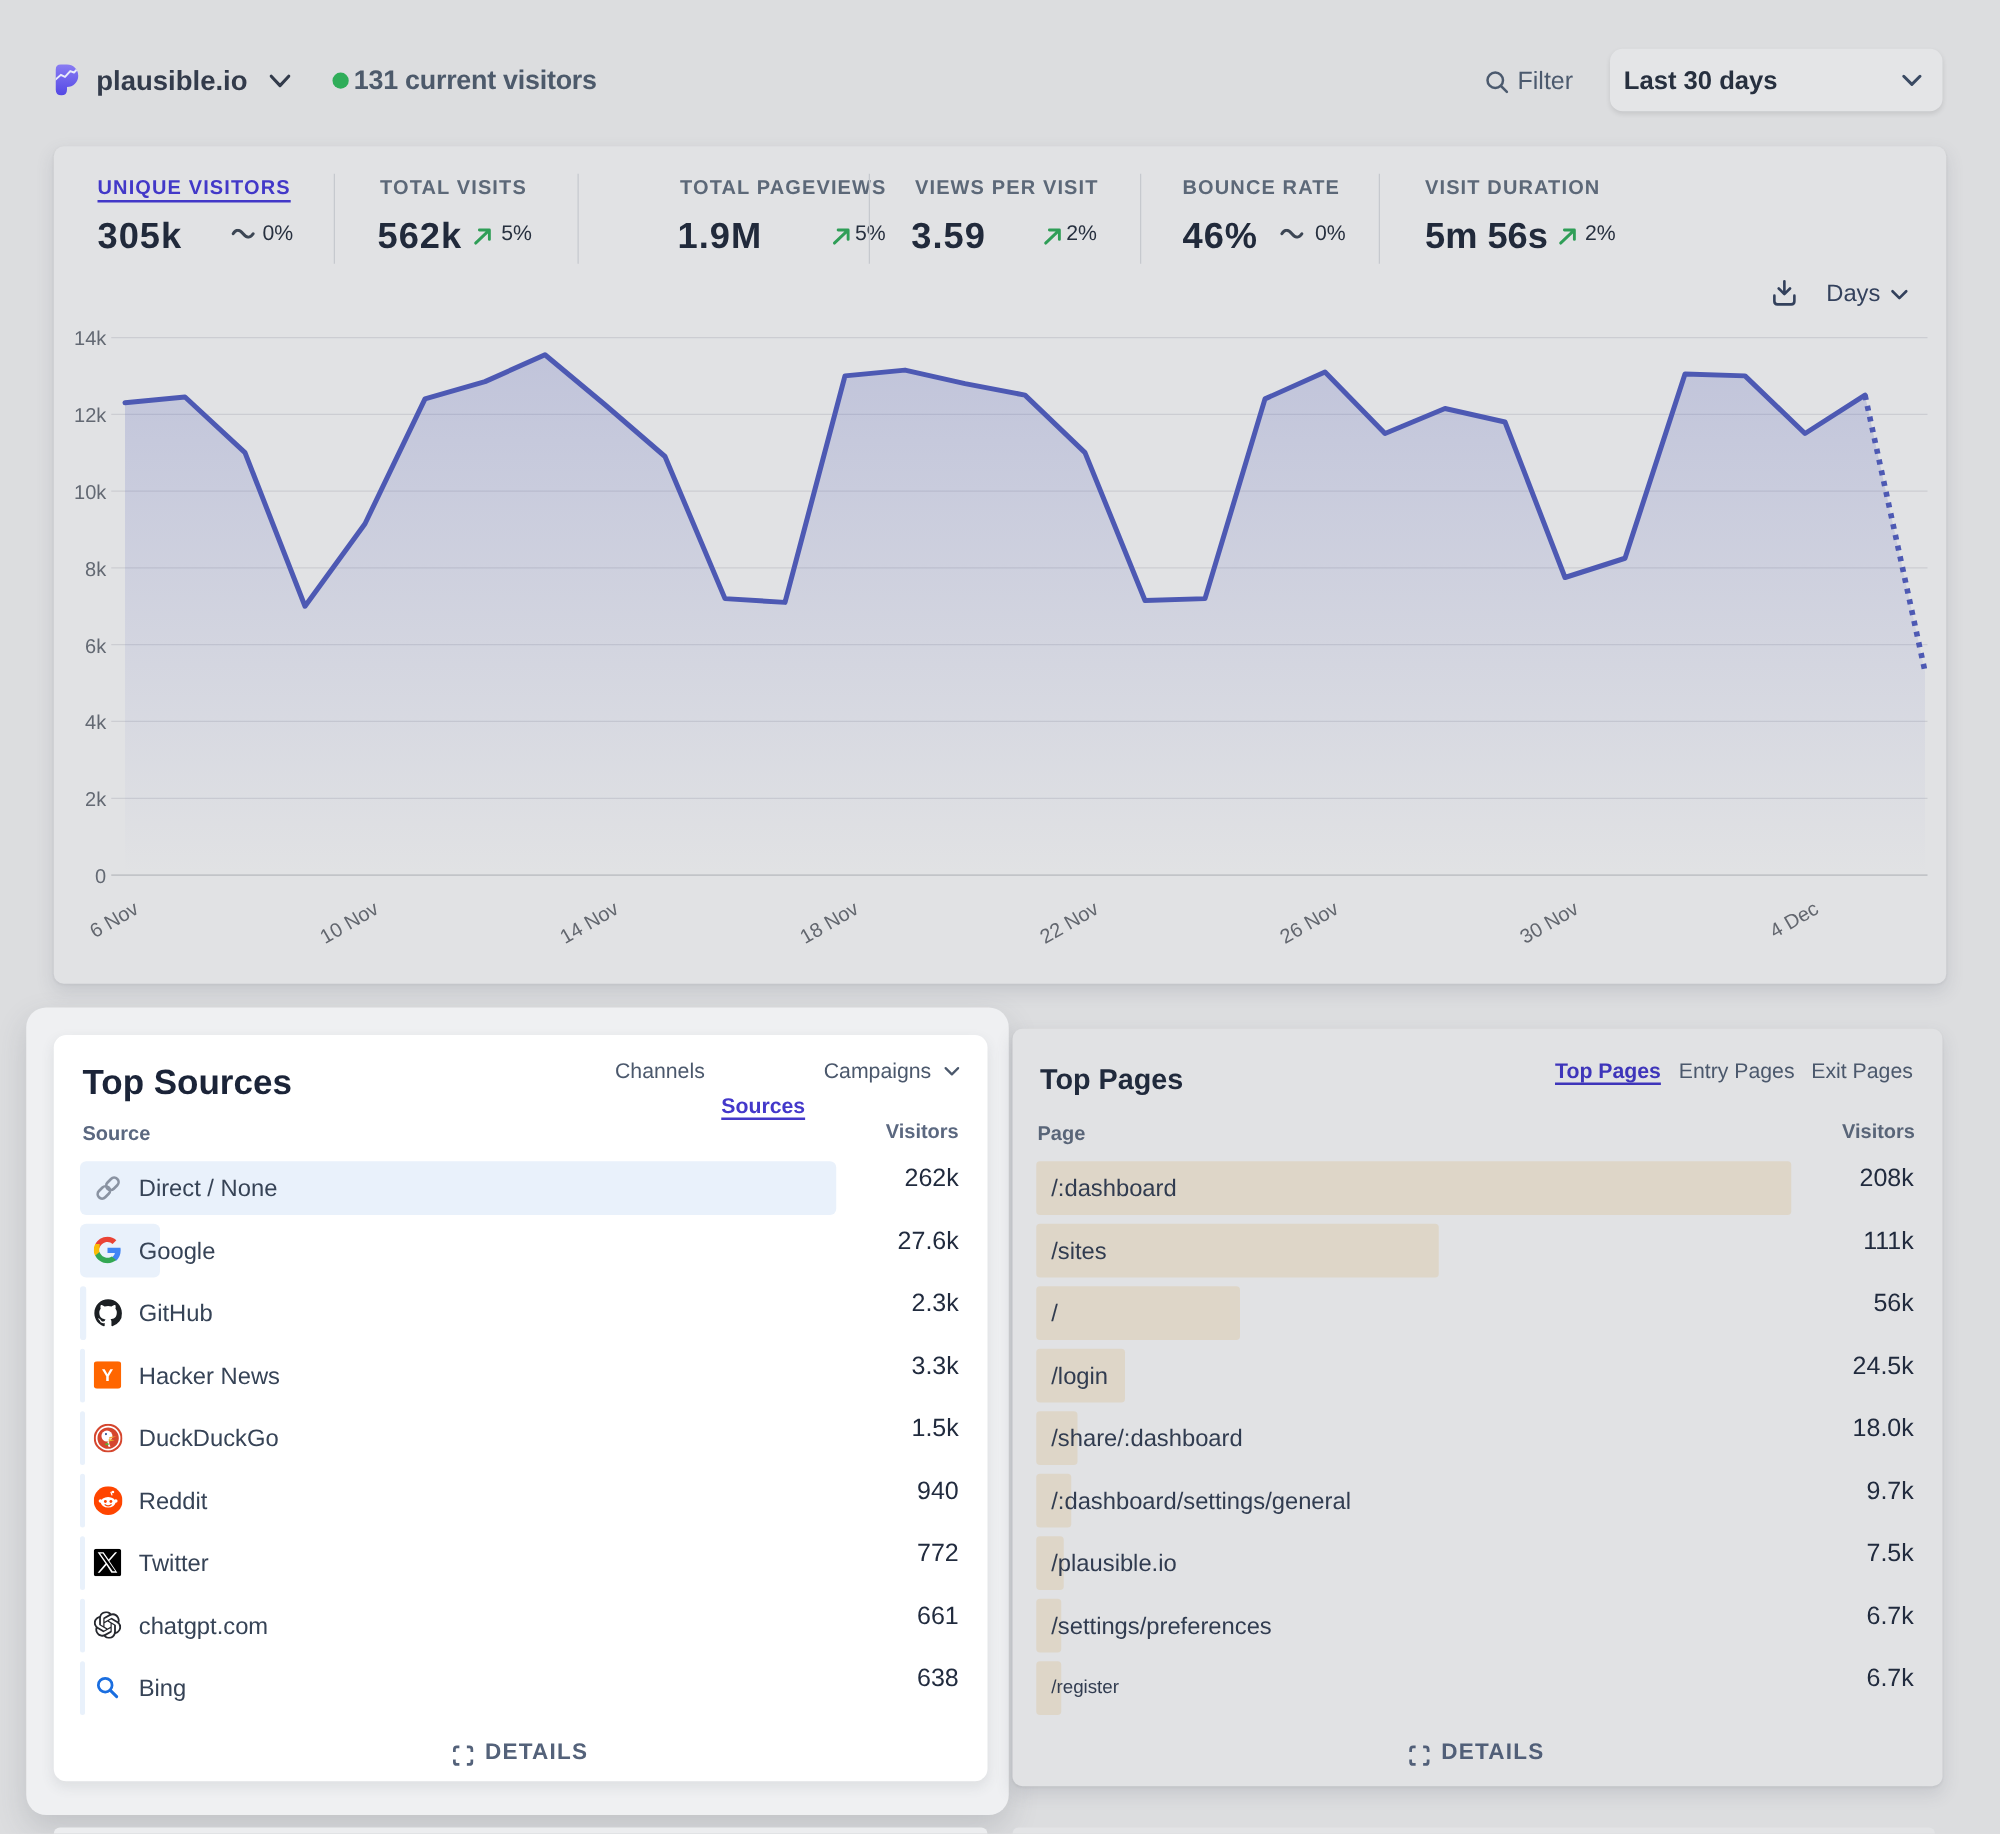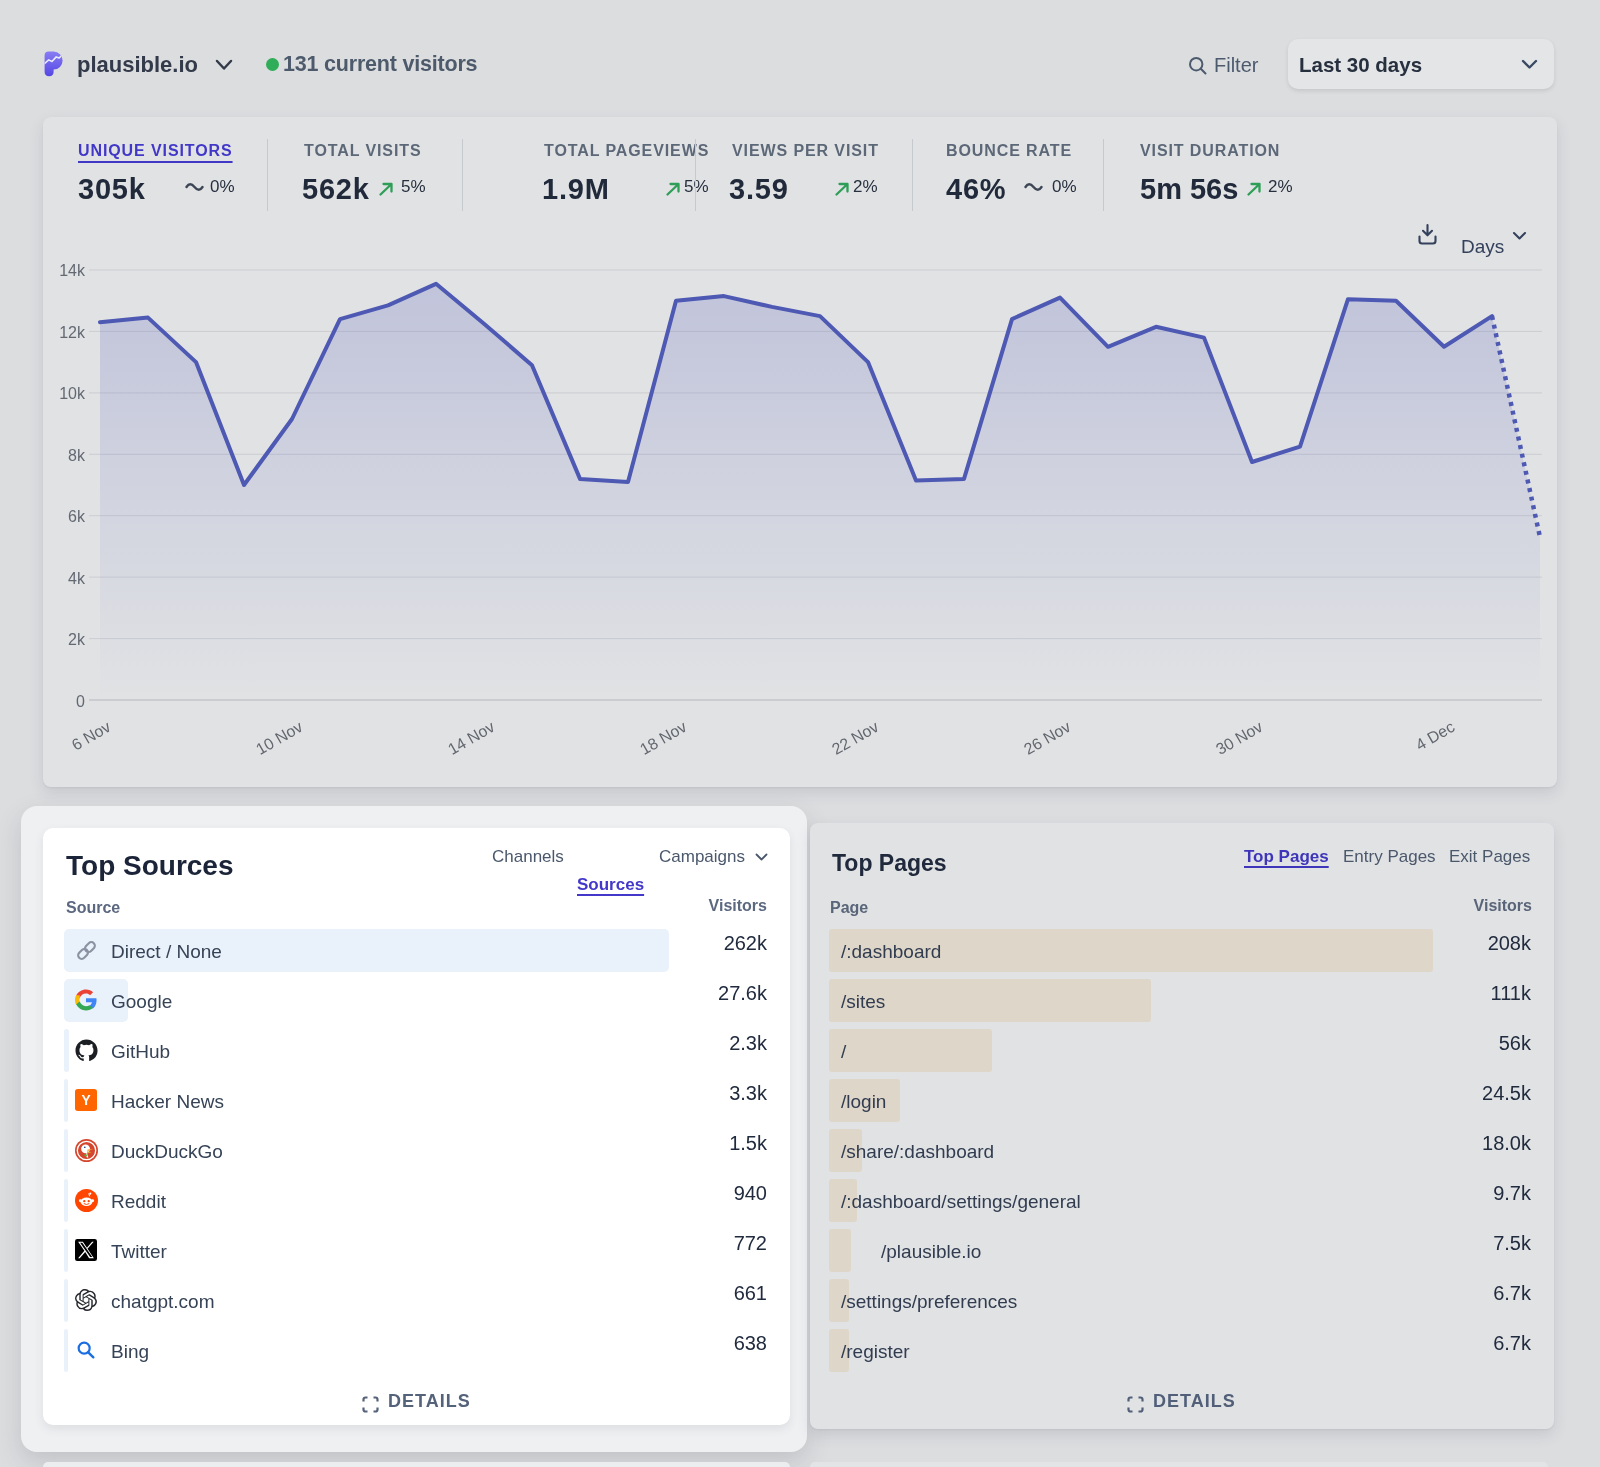--- a/index.html
+++ b/index.html
@@ -102,21 +102,21 @@
   <div class="abs" style="left:267px; top:139px; width:1px; height:72px; background:#c6c9ce;"></div>
   <div class="abs" style="left:462px; top:139px; width:1px; height:72px; background:#c6c9ce;"></div>
   <div class="abs" style="left:695px; top:139px; width:1px; height:72px; background:#c6c9ce;"></div>
   <div class="abs" style="left:912px; top:139px; width:1px; height:72px; background:#c6c9ce;"></div>
   <div class="abs" style="left:1103px; top:139px; width:1px; height:72px; background:#c6c9ce;"></div>
 
   <svg class="abs" style="left:1417px; top:223px;" width="21" height="23" viewBox="0 0 21 23">
     <path d="M10.5 2 v10 M6 7.8 L10.5 12.3 L15 7.8" fill="none" stroke="#33415c" stroke-width="2.1" stroke-linecap="round" stroke-linejoin="round"></path>
     <path d="M2.5 13.5 v4.5 q0 2.5 2.5 2.5 h11 q2.5 0 2.5-2.5 v-4.5" fill="none" stroke="#33415c" stroke-width="2.1" stroke-linecap="round"></path>
   </svg>
-  <div class="abs" style="left:1461px; top:226px; font-size:19px; color:#33415c;margin-top:11px;">Days</div>
+  <div class="abs" style="left:1461px; top:226px; font-size:19px; color:#33415c;">Days</div>
   <svg class="abs" style="left:1512px; top:231px;" width="15" height="10" viewBox="0 0 15 10">
     <path d="M2 2 L7.5 7.5 L13 2" fill="none" stroke="#33415c" stroke-width="2.1" stroke-linecap="round" stroke-linejoin="round"></path>
   </svg>
 
   <svg class="abs" style="left:43px; top:117px;" width="1514" height="670" viewBox="0 0 1514 670">
     <defs>
       <linearGradient id="areafill" x1="0" y1="0" x2="0" y2="1">
         <stop offset="0" stop-color="rgb(90,101,188)" stop-opacity="0.24"></stop>
         <stop offset="1" stop-color="rgb(92,103,188)" stop-opacity="0"></stop>
       </linearGradient>
@@ -278,27 +278,27 @@
       <div class="abs" style="left:829px; top:1079px; width:71.1px; height:43px; background:#ded6c8; border-radius:3px;"></div>
       <div class="abs" style="left:841px; top:1091.5px; font-size:19px; color:#313c50;">/login</div>
       <div class="abs" style="left:1381px; top:1083px; width:150px; text-align:right; font-size:20px; color:#212b3e;">24.5k</div>
       <div class="abs" style="left:829px; top:1129px; width:32.5px; height:43px; background:#ded6c8; border-radius:3px;"></div>
       <div class="abs" style="left:841px; top:1141.5px; font-size:19px; color:#313c50;">/share/:dashboard</div>
       <div class="abs" style="left:1381px; top:1133px; width:150px; text-align:right; font-size:20px; color:#212b3e;">18.0k</div>
       <div class="abs" style="left:829px; top:1179px; width:28.2px; height:43px; background:#ded6c8; border-radius:3px;"></div>
       <div class="abs" style="left:841px; top:1191.5px; font-size:19px; color:#313c50;">/:dashboard/settings/general</div>
       <div class="abs" style="left:1381px; top:1183px; width:150px; text-align:right; font-size:20px; color:#212b3e;">9.7k</div>
       <div class="abs" style="left:829px; top:1229px; width:21.8px; height:43px; background:#ded6c8; border-radius:3px;"></div>
-      <div class="abs" style="left:841px; top:1241.5px; font-size:19px; color:#313c50;margin-left:40px;">/plausible.io</div>
+      <div class="abs" style="left:841px; top:1241.5px; font-size:19px; color:#313c50;">/plausible.io</div>
       <div class="abs" style="left:1381px; top:1233px; width:150px; text-align:right; font-size:20px; color:#212b3e;">7.5k</div>
       <div class="abs" style="left:829px; top:1279px; width:19.5px; height:43px; background:#ded6c8; border-radius:3px;"></div>
       <div class="abs" style="left:841px; top:1291.5px; font-size:19px; color:#313c50;">/settings/preferences</div>
       <div class="abs" style="left:1381px; top:1283px; width:150px; text-align:right; font-size:20px; color:#212b3e;">6.7k</div>
       <div class="abs" style="left:829px; top:1329px; width:19.5px; height:43px; background:#ded6c8; border-radius:3px;"></div>
-      <div class="abs" style="left:841px; top:1341.5px; font-size:19px; color:#313c50;">/register</div>
+      <div class="abs" style="left:841px; top:1341.5px; font-size:15px; color:#313c50;">/register</div>
       <div class="abs" style="left:1381px; top:1333px; width:150px; text-align:right; font-size:20px; color:#212b3e;">6.7k</div>
     </div>
 
   <svg class="abs" style="left:1127px; top:1396px;" width="17" height="17" viewBox="0 0 17 17">
     <path d="M1.5 5.5 V3.5 Q1.5 1.5 3.5 1.5 H5.5 M11.5 1.5 H13.5 Q15.5 1.5 15.5 3.5 V5.5 M15.5 11.5 V13.5 Q15.5 15.5 13.5 15.5 H11.5 M5.5 15.5 H3.5 Q1.5 15.5 1.5 13.5 V11.5" fill="none" stroke="#515f78" stroke-width="2.2"></path>
   </svg>
   <div class="abs" style="left:1153px; top:1392px; font-size:18px; font-weight:bold; letter-spacing:1px; color:#515f78;">DETAILS</div>
 
   <div class="abs" style="left:43px; top:1462px; width:747px; height:5px; background:#ecedef; border-radius:8px 8px 0 0;"></div>
   <div class="abs" style="left:810px; top:1462px; width:738px; height:5px; background:#e3e4e6; border-radius:8px 8px 0 0;"></div>

